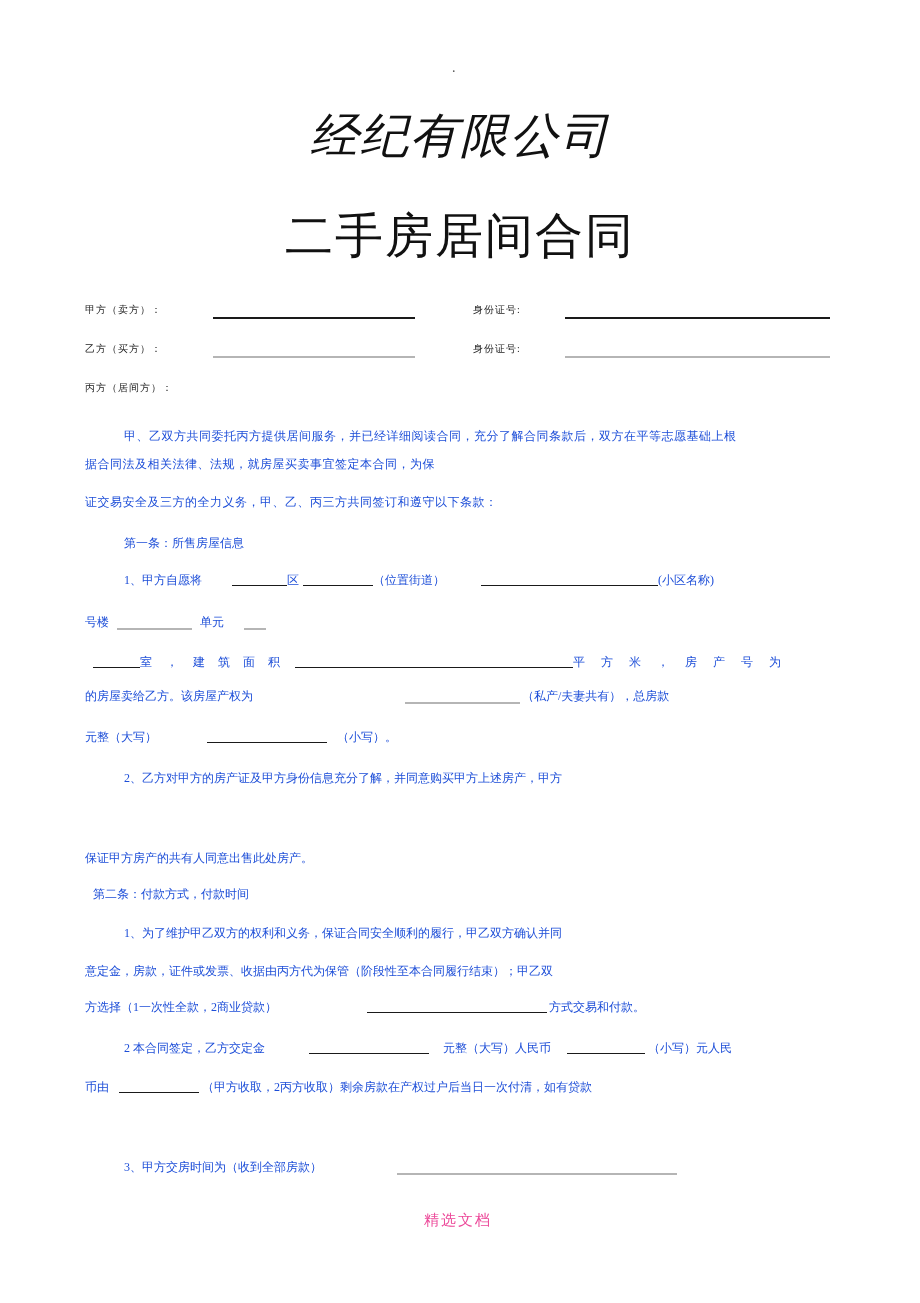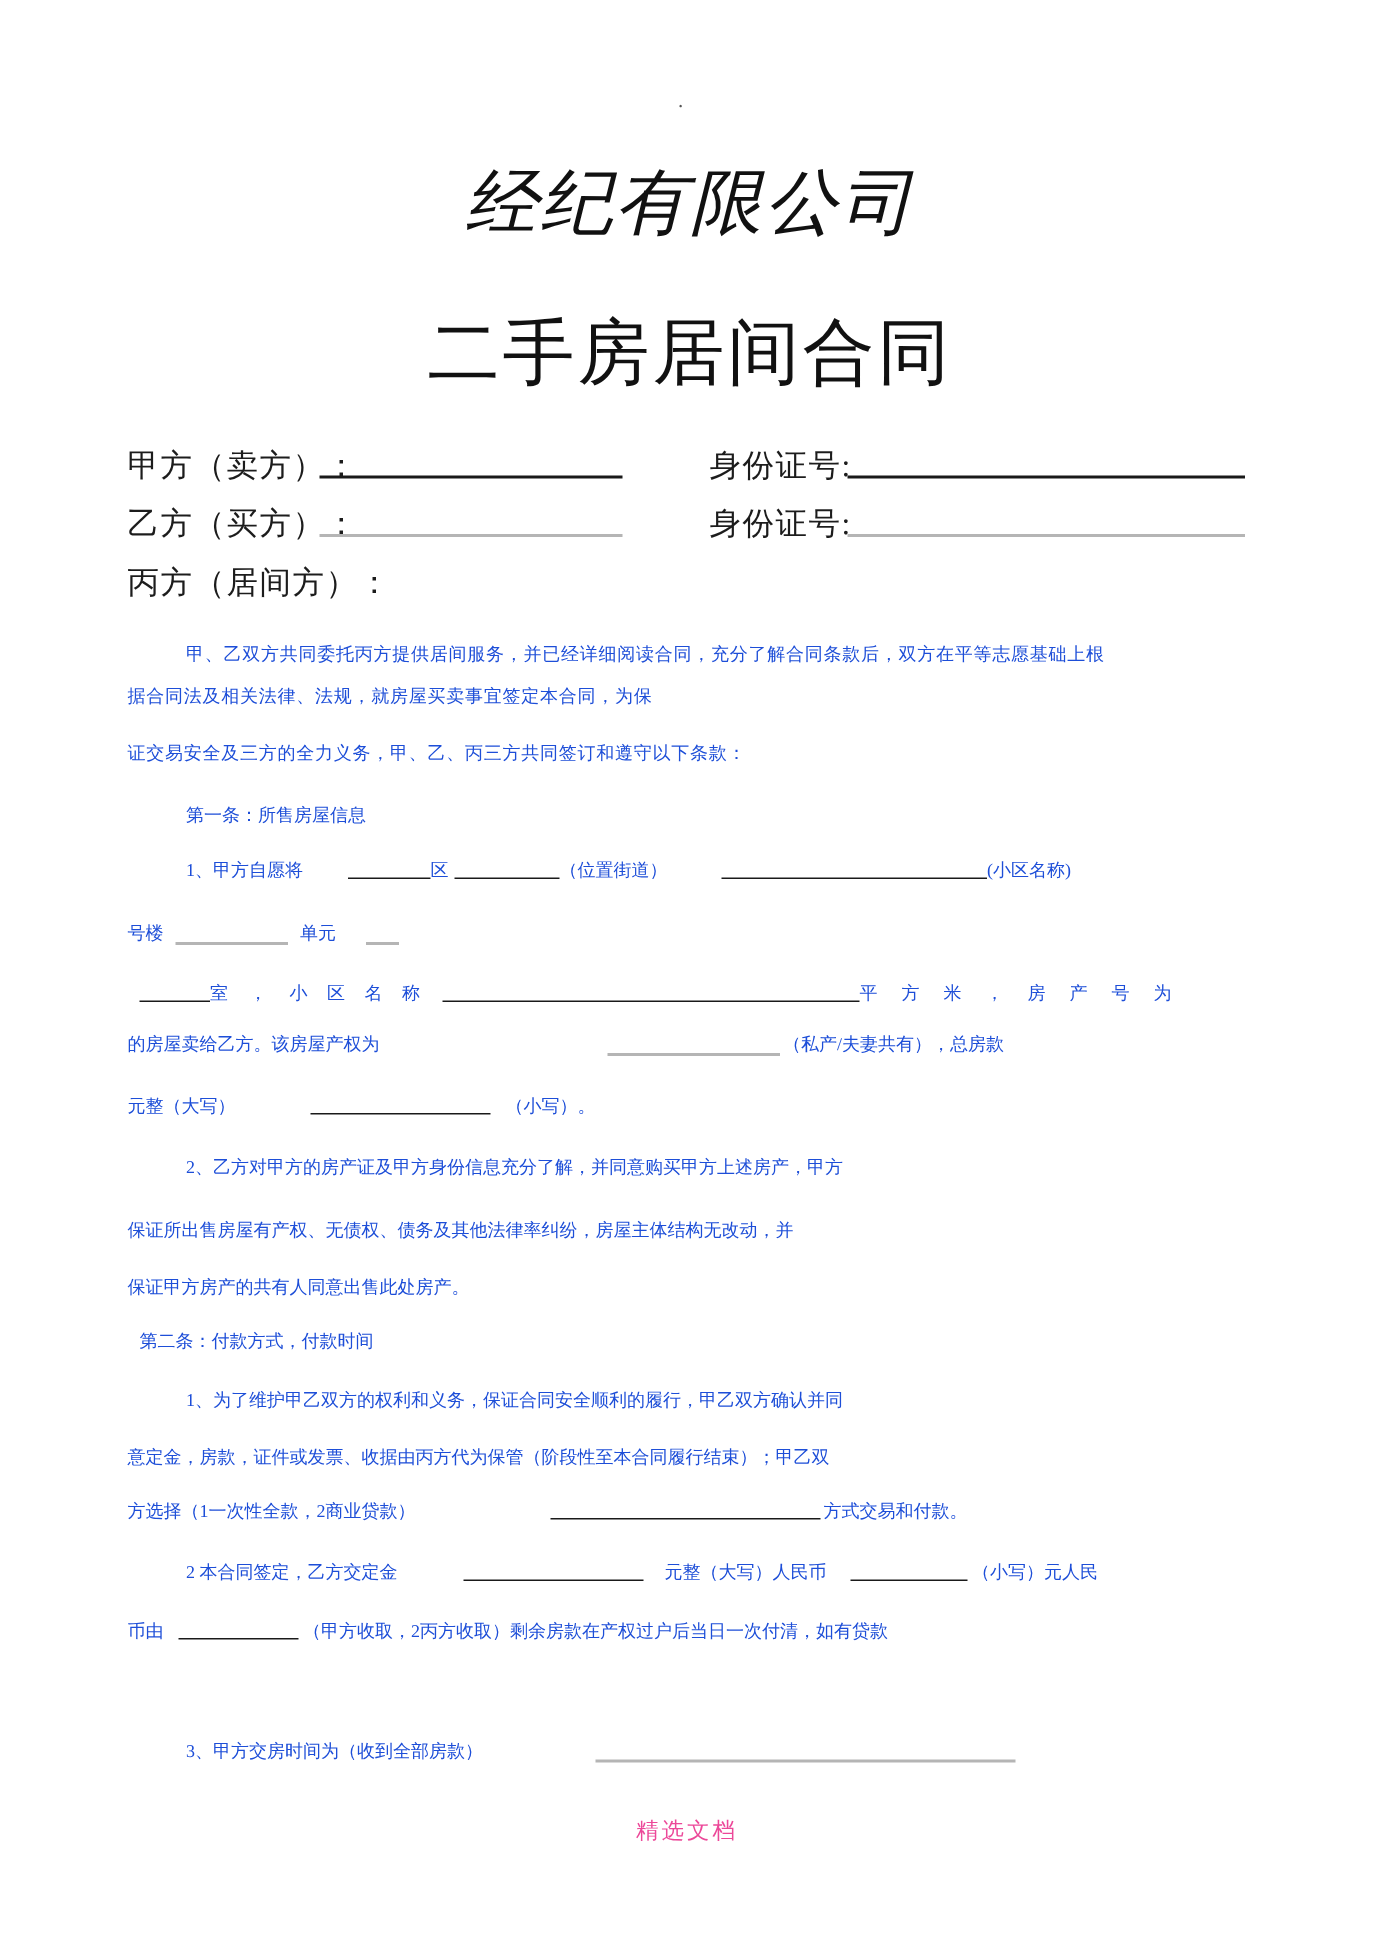--- a/index.html
+++ b/index.html
@@ -12,21 +12,21 @@
     overflow:hidden;
   }
   .titleline{
     position:absolute;left:0;width:920px;
     text-align:center;
     font-size:48px;line-height:62px;
     letter-spacing:2px;
     color:#111;
   }
   .dot{position:absolute;left:452px;top:60px;font-size:14px;color:#555;}
-  .partyrow{position:absolute;left:85px;width:760px;height:24px;font-size:21px;line-height:20px;}
+  .partyrow{position:absolute;left:85px;width:760px;height:24px;font-size:10px;line-height:20px;}
   .plabel{position:absolute;left:0;top:0;letter-spacing:1px;}
   .idlabel{position:absolute;left:388px;top:0;letter-spacing:1px;}
   .bar{position:absolute;height:0;}
   .bar-dark{border-bottom:2px solid #1a1a1a;}
   .bar-gray{border-bottom:2px solid #b5b5b5;}
   .bodyline{
     position:absolute;left:85px;width:790px;
     font-size:12px;line-height:20px;
     white-space:nowrap;
     color:#1d4ed8;
@@ -79,33 +79,32 @@
 
   <div class="bodyline ind" style="top:570px;">
     <span>1、甲方自愿将</span><span class="bl" style="width:55px;margin-left:30px;"></span><span>区</span><span class="bl" style="width:70px;margin-left:4px;"></span><span>（位置街道）</span><span class="bl" style="width:177px;margin-left:36px;"></span><span>(小区名称)</span>
   </div>
 
   <div class="bodyline" style="top:612px;">
     <span>号楼</span><span class="bl-g" style="width:75px;margin-left:8px;"></span><span style="margin-left:8px;">单元</span><span class="bl-g" style="width:22px;margin-left:20px;"></span>
   </div>
 
   <div class="bodyline ind-s" style="top:652px;">
-    <span class="bl" style="width:47px;"></span><span>室</span><span class="sp1" style="margin-left:14px;">，</span><span class="sp1" style="margin-left:2px;">小区名称</span><span class="bl" style="width:278px;margin-left:2px;"></span><span class="sp2">平方米，房产号为</span>
+    <span class="bl" style="width:47px;"></span><span>室</span><span class="sp1" style="margin-left:14px;">，</span><span class="sp1" style="margin-left:2px;">建筑面积</span><span class="bl" style="width:278px;margin-left:2px;"></span><span class="sp2">平方米，房产号为</span>
   </div>
 
   <div class="bodyline" style="top:686px;">
     <span>的房屋卖给乙方。该房屋产权为</span><span class="bl-g" style="width:115px;margin-left:152px;"></span><span style="margin-left:2px;">（私产/夫妻共有），总房款</span>
   </div>
 
   <div class="bodyline" style="top:727px;">
     <span>元整（大写）</span><span class="bl" style="width:120px;margin-left:50px;"></span><span style="margin-left:10px;">（小写）。</span>
   </div>
 
   <div class="bodyline ind" style="top:768px;">2、乙方对甲方的房产证及甲方身份信息充分了解，并同意购买甲方上述房产，甲方</div>
-  <div class="bodyline" style="top:810px;">保证所出售房屋有产权、无债权、债务及其他法律率纠纷，房屋主体结构无改动，并</div>
   <div class="bodyline" style="top:848px;">保证甲方房产的共有人同意出售此处房产。</div>
 
   <div class="bodyline ind-s" style="top:884px;">第二条：付款方式，付款时间</div>
 
   <div class="bodyline ind" style="top:923px;">1、为了维护甲乙双方的权利和义务，保证合同安全顺利的履行，甲乙双方确认并同</div>
   <div class="bodyline" style="top:961px;">意定金，房款，证件或发票、收据由丙方代为保管（阶段性至本合同履行结束）；甲乙双</div>
 
   <div class="bodyline" style="top:997px;">
     <span>方选择（1一次性全款，2商业贷款）</span><span class="bl" style="width:180px;margin-left:90px;"></span><span style="margin-left:2px;">方式交易和付款。</span>
   </div>

